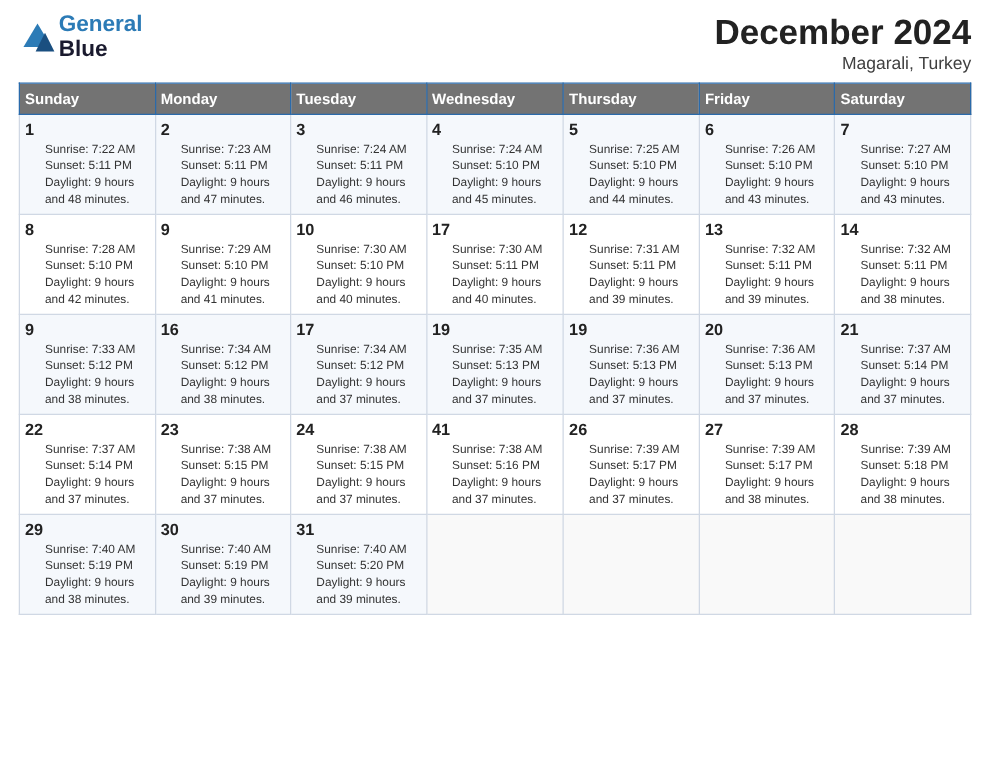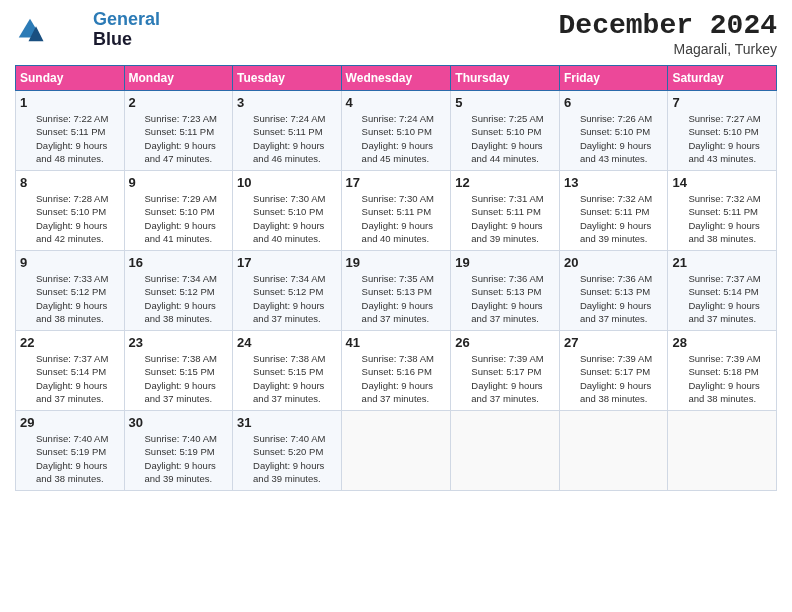--- a/index.html
+++ b/index.html
@@ -25,47 +25,45 @@
       align-items: center;
     }
     .logo-text {
       font-size: 18px;
       font-weight: bold;
       color: #1a1a2e;
       line-height: 1.1;
     }
     .logo-text span {
       color: #2c7bb6;
-      margin-left: 46px;
     }
     .logo-icon {
       width: 30px;
       height: 30px;
       margin-right: 2px;
     }
     .title-block {
       text-align: right;
     }
     .month-title {
       font-size: 28px;
       font-weight: bold;
       color: #222;
-      font-family: Liberation Mono, monospace;
     }
     .location {
       font-size: 14px;
       color: #404040;
     }
     table {
       width: 100%;
       border-collapse: collapse;
       font-size: 10px;
     }
     thead tr {
-      background-color: #ec4899;
+      background-color: #737373;
       color: #fff;
     }
     thead th {
       padding: 5px 4px;
       text-align: left;
       font-size: 12px;
       font-weight: bold;
       border: 1px solid #2a6aaa;
     }
     tbody tr {

